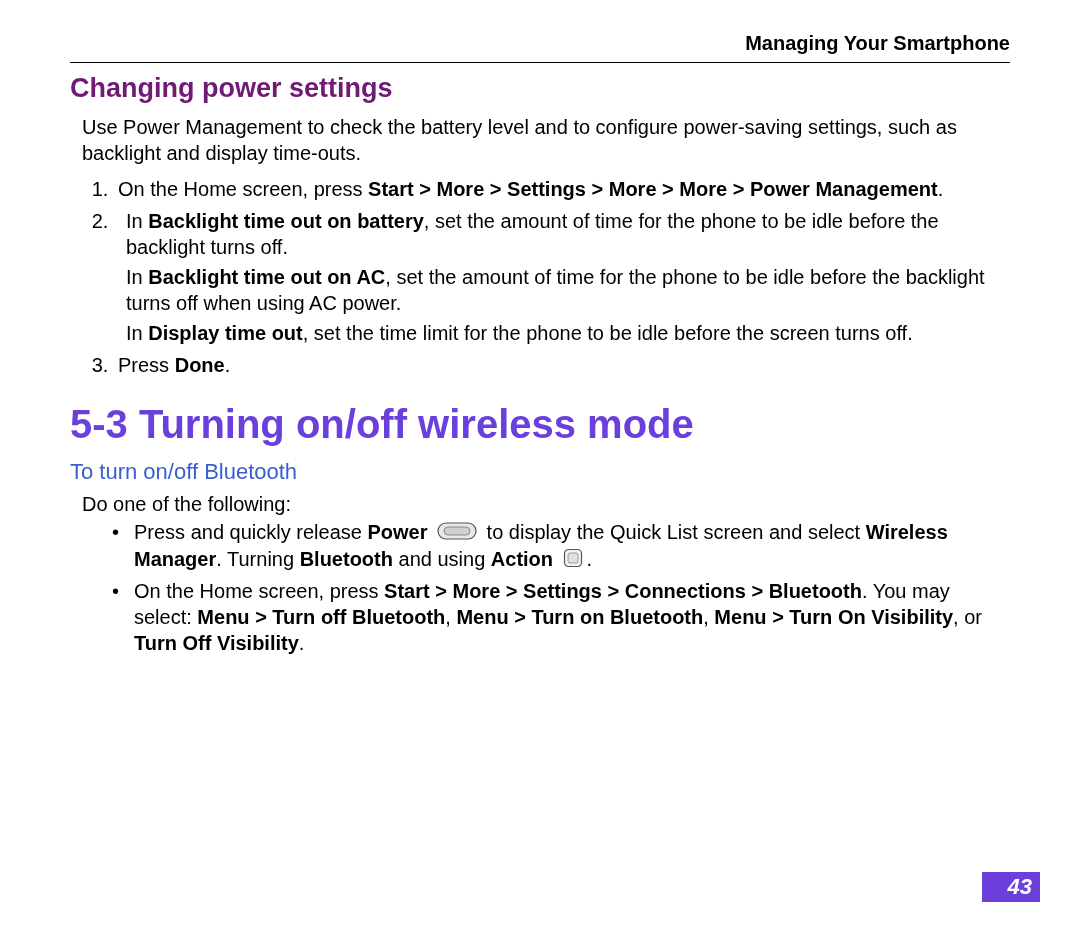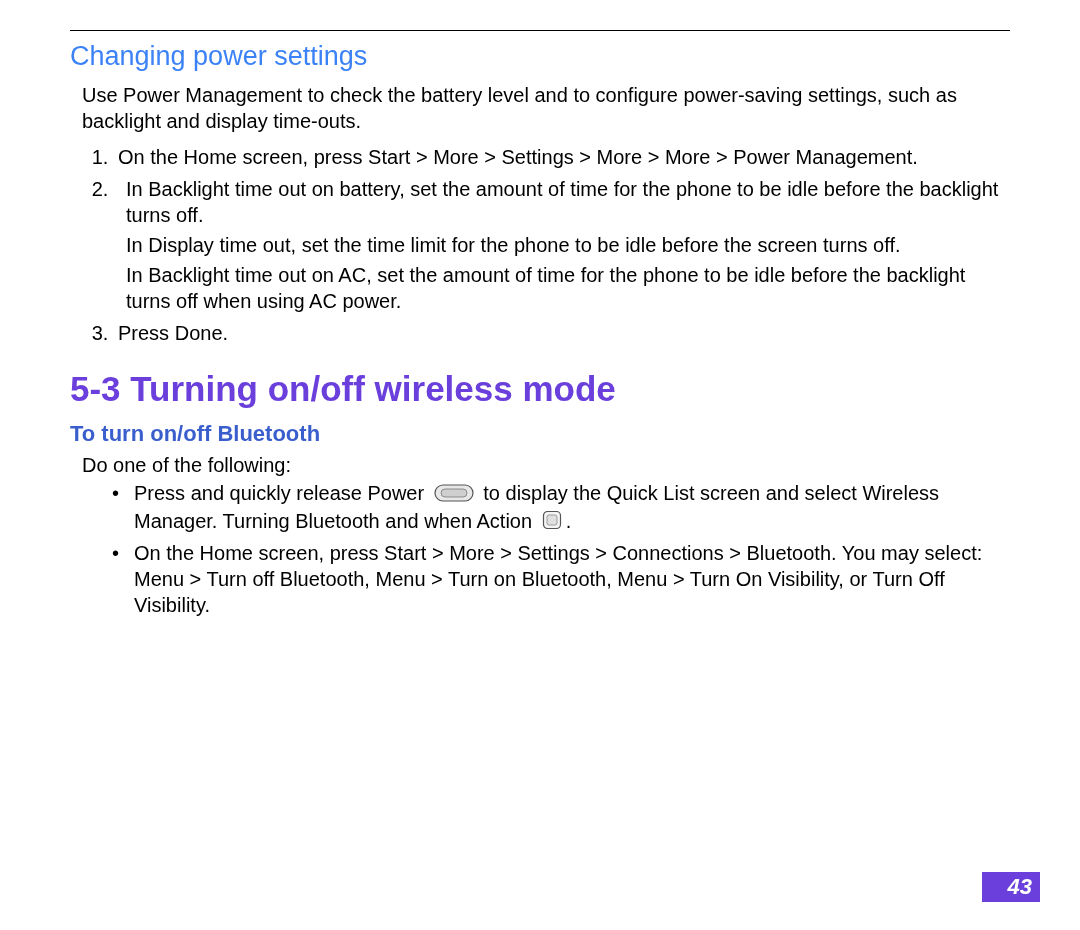--- a/index.html
+++ b/index.html
@@ -25,34 +25,34 @@
     font-weight: bold;
     font-size: 20px;
     margin-bottom: 6px;
   }
   .hr {
     border: none;
     border-top: 1px solid #000;
     margin: 0 0 8px 0;
   }
   .h2 {
-    color: #3b82f6;
-    font-weight: normal;
+    color: #701a75;
+    font-weight: bold;
     font-size: 27px;
     margin: 6px 0 8px 0;
   }
   .h1 {
     color: #6a3fdc;
     font-weight: bold;
-    font-size: 35px;
+    font-size: 40px;
     margin: 20px 0 8px 0;
   }
   .h3 {
     color: #3a5fcd;
-    font-weight: bold;
+    font-weight: normal;
     font-size: 22px;
     margin: 6px 0 4px 0;
   }
   .body-text {
     margin: 0 0 10px 12px;
   }
   ol.steps {
     margin: 0 0 4px 0;
     padding-left: 44px;
   }
@@ -72,21 +72,21 @@
     position: relative;
     padding-left: 28px;
     margin-bottom: 4px;
   }
   ul.bullets > li::before {
     content: "•";
     position: absolute;
     left: 6px;
     top: 0;
   }
-  .b { font-weight: normal; }
+  .b { font-weight: bold; }
   .icon {
     display: inline-block;
     vertical-align: middle;
     margin: 0 4px;
   }
   .page-badge {
     position: absolute;
     right: 40px;
     bottom: 28px;
     background: #6a3fdc;
@@ -100,39 +100,40 @@
     text-align: right;
     padding-right: 8px;
     box-sizing: border-box;
   }
 </style>
 </head>
 <body>
 
 <div class="page">
 
+  <div class="header-title">Managing Your Smartphone</div>
   <hr class="hr">
 
   <div class="h2">Changing power settings</div>
 
   <p class="body-text">Use Power Management to check the battery level and to configure power-saving settings, such as backlight and display time-outs.</p>
 
   <ol class="steps">
     <li>
       <span>On the Home screen, press </span><span class="b">Start  &gt; More &gt; Settings &gt; More &gt; More &gt; Power Management</span><span>.</span>
     </li>
     <li>
       <div class="sub-paragraph">
         <span>In </span><span class="b">Backlight time out on battery</span><span>, set the amount of time for the phone to be idle before the backlight turns off.</span>
       </div>
       <div class="sub-paragraph">
-        <span>In </span><span class="b">Display time out</span><span>, set the time limit for the phone to be idle before the screen turns off.</span>
+        <span>In </span><span class="b">Backlight time out on AC</span><span>, set the amount of time for the phone to be idle before the backlight turns off when using AC power.</span>
       </div>
       <div class="sub-paragraph">
-        <span>In </span><span class="b">Backlight time out on AC</span><span>, set the amount of time for the phone to be idle before the backlight turns off when using AC power.</span>
+        <span>In </span><span class="b">Display time out</span><span>, set the time limit for the phone to be idle before the screen turns off.</span>
       </div>
     </li>
     <li>
       <span>Press </span><span class="b">Done</span><span>.</span>
     </li>
   </ol>
 
   <div class="h1">5-3   Turning on/off wireless mode</div>
 
   <div class="h3">To turn on/off Bluetooth</div>
@@ -141,21 +142,21 @@
 
   <ul class="bullets">
     <li>
       <span>Press and quickly release </span><span class="b">Power</span>
       <span class="icon">
         <svg width="40" height="18" viewBox="0 0 40 18">
           <rect x="1" y="1" width="38" height="16" rx="8" ry="8" fill="#e8e8e8" stroke="#555" stroke-width="1.2"></rect>
           <rect x="7" y="5" width="26" height="8" rx="4" ry="4" fill="#cfcfcf" stroke="#777" stroke-width="0.8"></rect>
         </svg>
       </span>
-      <span> to display the Quick List screen and select </span><span class="b">Wireless Manager</span><span>. Turning </span><span class="b">Bluetooth</span><span> and when </span><span class="b">Action</span>
+      <span> to display the Quick List screen and select </span><span class="b">Wireless Manager</span><span>. Turning </span><span class="b">Bluetooth</span><span> and using </span><span class="b">Action</span>
       <span class="icon">
         <svg width="20" height="20" viewBox="0 0 20 20">
           <rect x="1.5" y="1.5" width="17" height="17" rx="4" ry="4" fill="#f4f4f4" stroke="#555" stroke-width="1.2"></rect>
           <rect x="5" y="5" width="10" height="10" rx="2" ry="2" fill="#e0e0e0" stroke="#888" stroke-width="0.8"></rect>
         </svg>
       </span><span>.</span>
     </li>
     <li>
       <span>On the Home screen, press </span><span class="b">Start  &gt; More &gt; Settings &gt; Connections &gt; Bluetooth</span><span>. You may select: </span><span class="b">Menu &gt; Turn off Bluetooth</span><span>, </span><span class="b">Menu &gt; Turn on Bluetooth</span><span>, </span><span class="b">Menu &gt; Turn On Visibility</span><span>, or </span><span class="b">Turn Off Visibility</span><span>.</span>
     </li>

